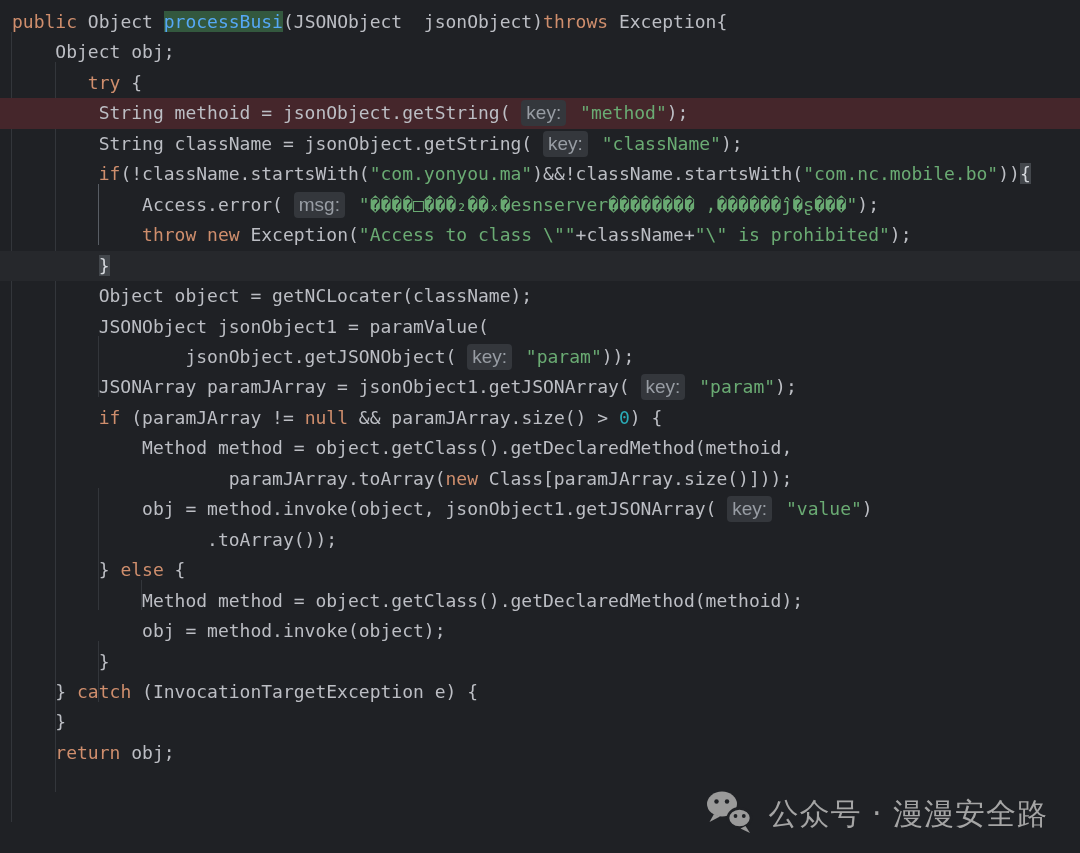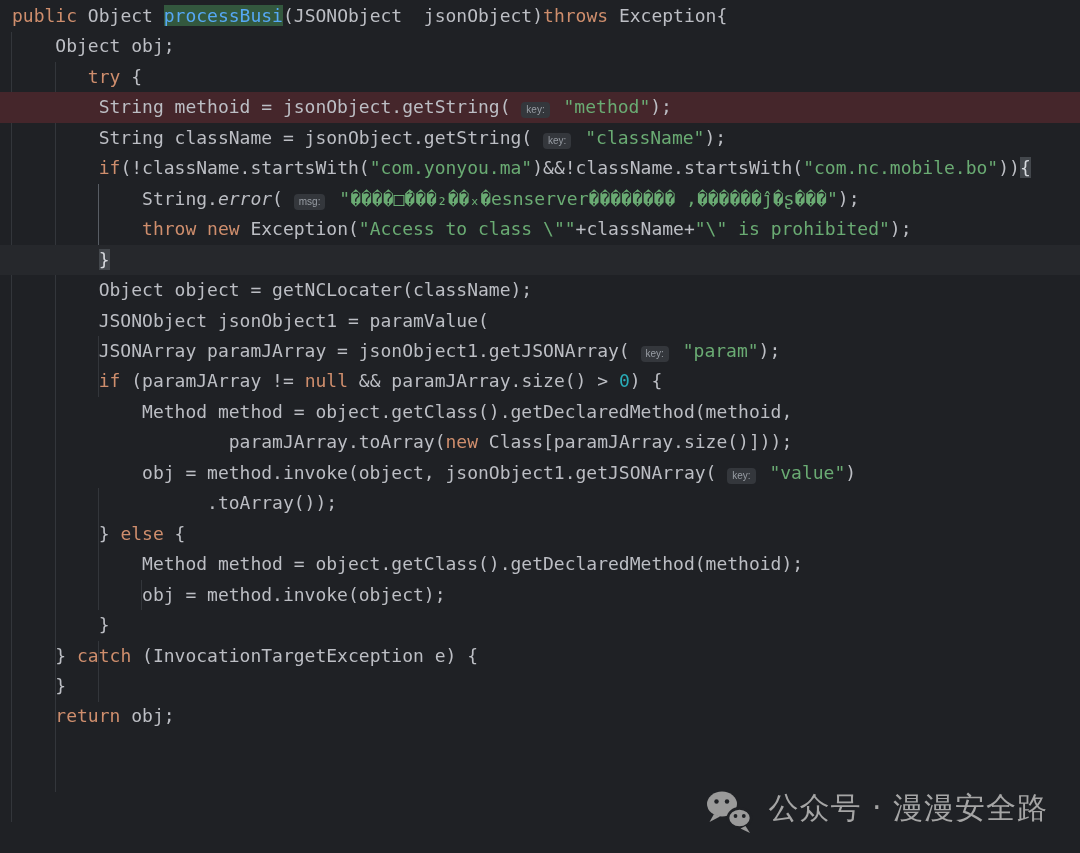--- a/index.html
+++ b/index.html
@@ -6,63 +6,64 @@
     --bg:#1F2125; --fg:#BCBEC4; --kw:#CF8E6D; --str:#6AAB73; --num:#2AACB8;
     --fn:#56A8F5; --fn-bg:#33583E; --exec:#45262B; --caret:#26282C;
     --chip-bg:#34373C; --chip-fg:#989DA4; --brace-bg:#43474C;
     --guide:#33363B; --guide-bright:#585D64; --wm:#A5A5A5;
   }
   html,body{margin:0;padding:0;}
   body{width:1080px;height:853px;overflow:hidden;background:var(--bg);}
   .editor{
     position:relative;width:1080px;height:853px;background:var(--bg);
     font-family:"DejaVu Sans Mono","Liberation Mono",monospace;
-    font-size:18px;color:var(--fg);padding-top:1px;box-sizing:border-box;
+    font-size:18px;color:var(--fg);padding-top:7px;box-sizing:border-box;
   }
   .code{position:relative;z-index:2;}
   .line{height:30.46px;line-height:30.46px;white-space:pre;padding-left:12px;}
   .line.exec{background:var(--exec);}
   .line.caret{background:var(--caret);}
   .kw{color:var(--kw);}
   .str{color:var(--str);}
   .num{color:var(--num);}
   .pl{color:var(--fg);}
-  .it{color:var(--fg);font-style:italic;}
+  .it{color:var(--fg);}
   .fn{color:var(--fn);background:var(--fn-bg);}
   .brace{background:var(--brace-bg);color:#D6D9DE;}
   .chip{
-    font-family:"Liberation Sans",sans-serif;font-size:10px;
+    font-family:"Liberation Sans",sans-serif;font-size:19px;
     background:var(--chip-bg);color:var(--chip-fg);
     border-radius:4px;padding:2px 5px 3px 5px;margin-right:3px;
   }
   .guide{position:absolute;width:1px;background:var(--guide);z-index:1;}
   .guide.bright{background:var(--guide-bright);}
   .watermark{
     position:absolute;right:32px;bottom:18px;z-index:3;
-    display:flex;align-items:flex-start;gap:13px;
+    display:flex;align-items:flex-end;gap:13px;
     color:var(--wm);font-family:"DejaVu Sans","Liberation Sans",sans-serif;
     font-size:30px;letter-spacing:1px;
   }
 </style>
 </head>
 <body>
 
 <div class="editor" id="editor">
   <div class="code" id="code">
       <div class="line"><span class="kw">public</span><span class="pl"> Object </span><span class="fn">processBusi</span><span class="pl">(JSONObject  jsonObject)</span><span class="kw">throws</span><span class="pl"> Exception{</span></div>
       <div class="line"><span class="pl">    Object obj;</span></div>
       <div class="line"><span class="pl">       </span><span class="kw">try</span><span class="pl"> {</span></div>
       <div class="line exec"><span class="pl">        String methoid = jsonObject.getString( </span><span class="chip">key:</span><span class="pl"> </span><span class="str">"method"</span><span class="pl">);</span></div>
       <div class="line"><span class="pl">        String className = jsonObject.getString( </span><span class="chip">key:</span><span class="pl"> </span><span class="str">"className"</span><span class="pl">);</span></div>
       <div class="line"><span class="pl">        </span><span class="kw">if</span><span class="pl">(!className.startsWith(</span><span class="str">"com.yonyou.ma"</span><span class="pl">)&amp;&amp;!className.startsWith(</span><span class="str">"com.nc.mobile.bo"</span><span class="pl">))</span><span class="brace">{</span></div>
-      <div class="line"><span class="pl">            String.</span><span class="it">error</span><span class="pl">( </span><span class="chip">msg:</span><span class="pl"> </span><span class="str">"����□̃���₂��ₓ�esnserver�������� ‚������ĵ�ʂ���"</span><span class="pl">);</span></div>
+      <div class="line"><span class="pl">            Access.</span><span class="it">error</span><span class="pl">( </span><span class="chip">msg:</span><span class="pl"> </span><span class="str">"����□̃���₂��ₓ�esnserver�������� ‚������ĵ�ʂ���"</span><span class="pl">);</span></div>
       <div class="line"><span class="pl">            </span><span class="kw">throw</span><span class="pl"> </span><span class="kw">new</span><span class="pl"> Exception(</span><span class="str">"Access to class \""</span><span class="pl">+className+</span><span class="str">"\" is prohibited"</span><span class="pl">);</span></div>
       <div class="line caret"><span class="pl">        </span><span class="brace">}</span></div>
       <div class="line"><span class="pl">        Object object = getNCLocater(className);</span></div>
       <div class="line"><span class="pl">        JSONObject jsonObject1 = paramValue(</span></div>
+      <div class="line"><span class="pl">                jsonObject.getJSONObject( </span><span class="chip">key:</span><span class="pl"> </span><span class="str">"param"</span><span class="pl">));</span></div>
       <div class="line"><span class="pl">        JSONArray paramJArray = jsonObject1.getJSONArray( </span><span class="chip">key:</span><span class="pl"> </span><span class="str">"param"</span><span class="pl">);</span></div>
       <div class="line"><span class="pl">        </span><span class="kw">if</span><span class="pl"> (paramJArray != </span><span class="kw">null</span><span class="pl"> &amp;&amp; paramJArray.size() &gt; </span><span class="num">0</span><span class="pl">) {</span></div>
       <div class="line"><span class="pl">            Method method = object.getClass().getDeclaredMethod(methoid,</span></div>
       <div class="line"><span class="pl">                    paramJArray.toArray(</span><span class="kw">new</span><span class="pl"> Class[paramJArray.size()]));</span></div>
       <div class="line"><span class="pl">            obj = method.invoke(object, jsonObject1.getJSONArray( </span><span class="chip">key:</span><span class="pl"> </span><span class="str">"value"</span><span class="pl">)</span></div>
       <div class="line"><span class="pl">                  .toArray());</span></div>
       <div class="line"><span class="pl">        } </span><span class="kw">else</span><span class="pl"> {</span></div>
       <div class="line"><span class="pl">            Method method = object.getClass().getDeclaredMethod(methoid);</span></div>
       <div class="line"><span class="pl">            obj = method.invoke(object);</span></div>
       <div class="line"><span class="pl">        }</span></div>

